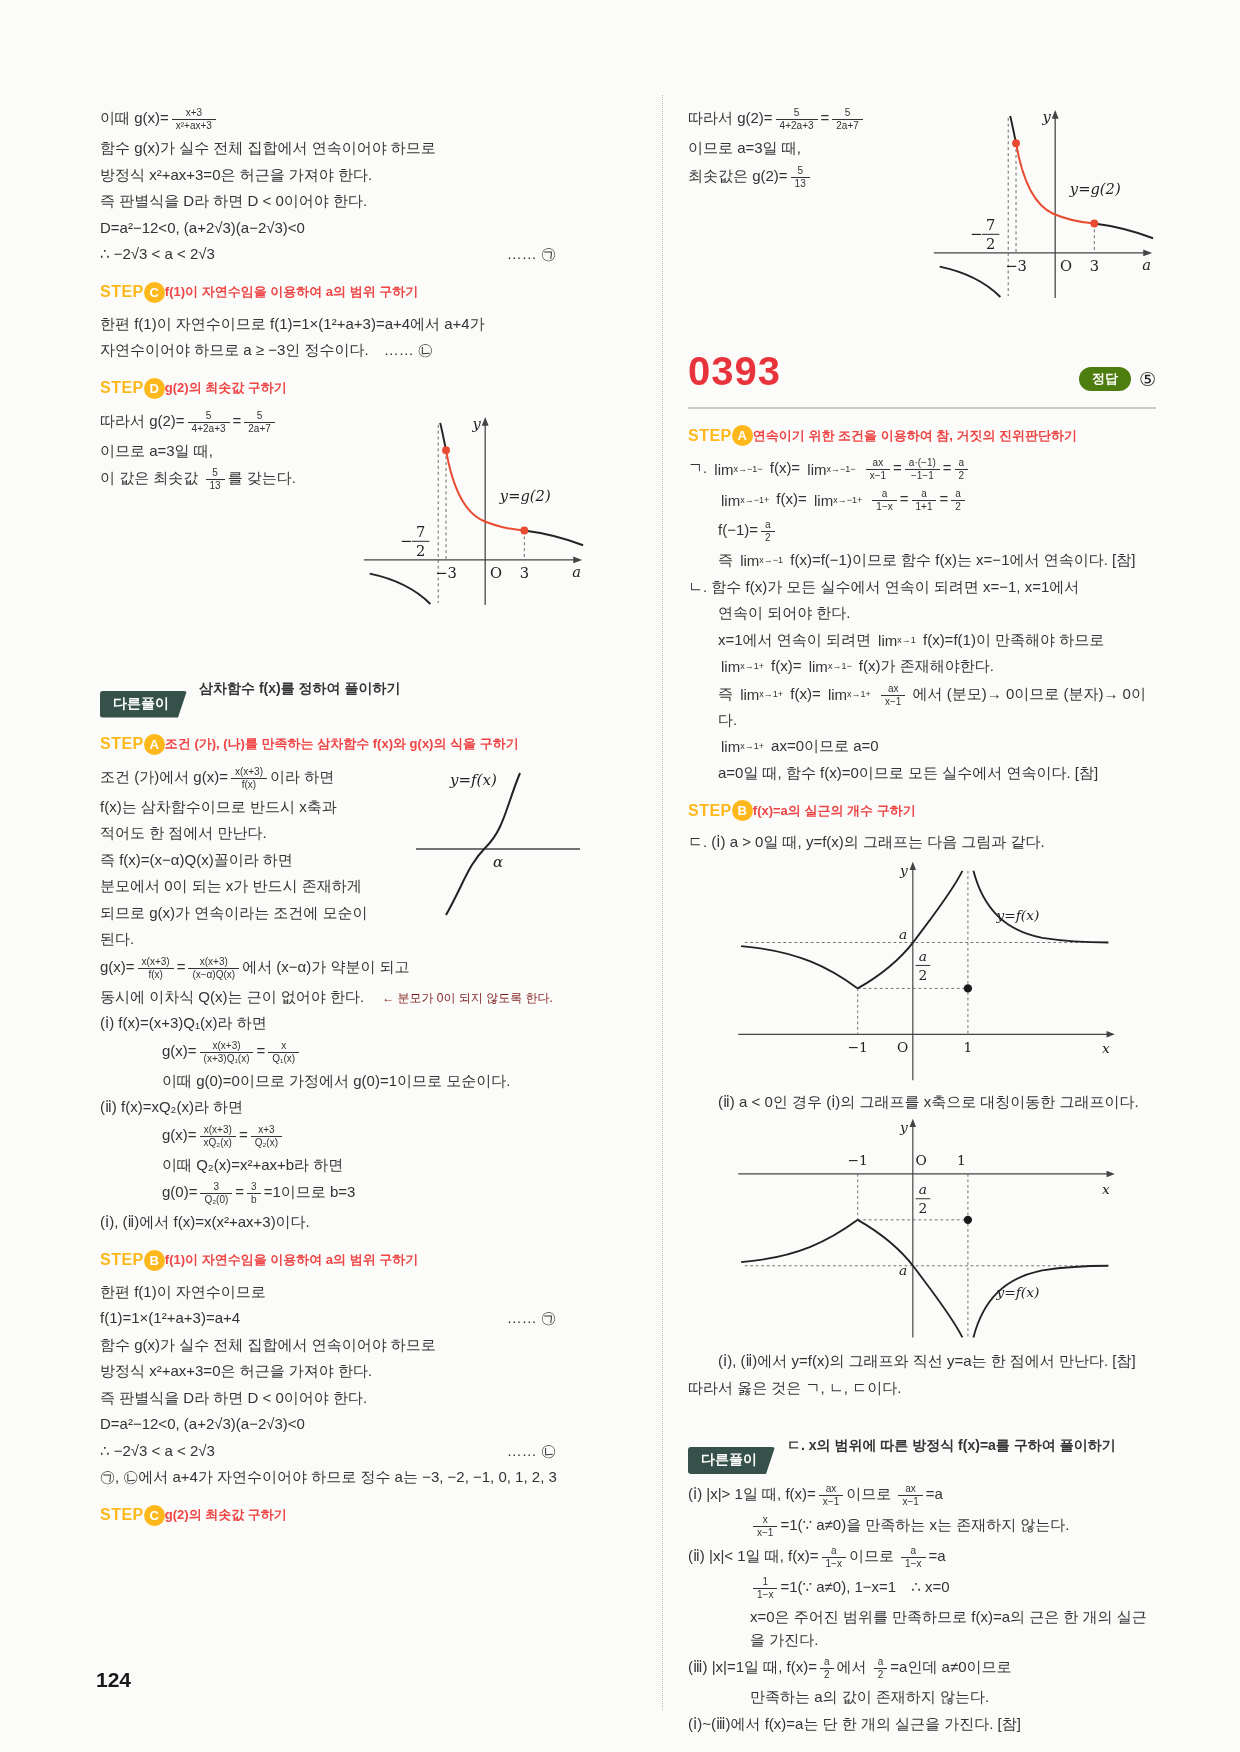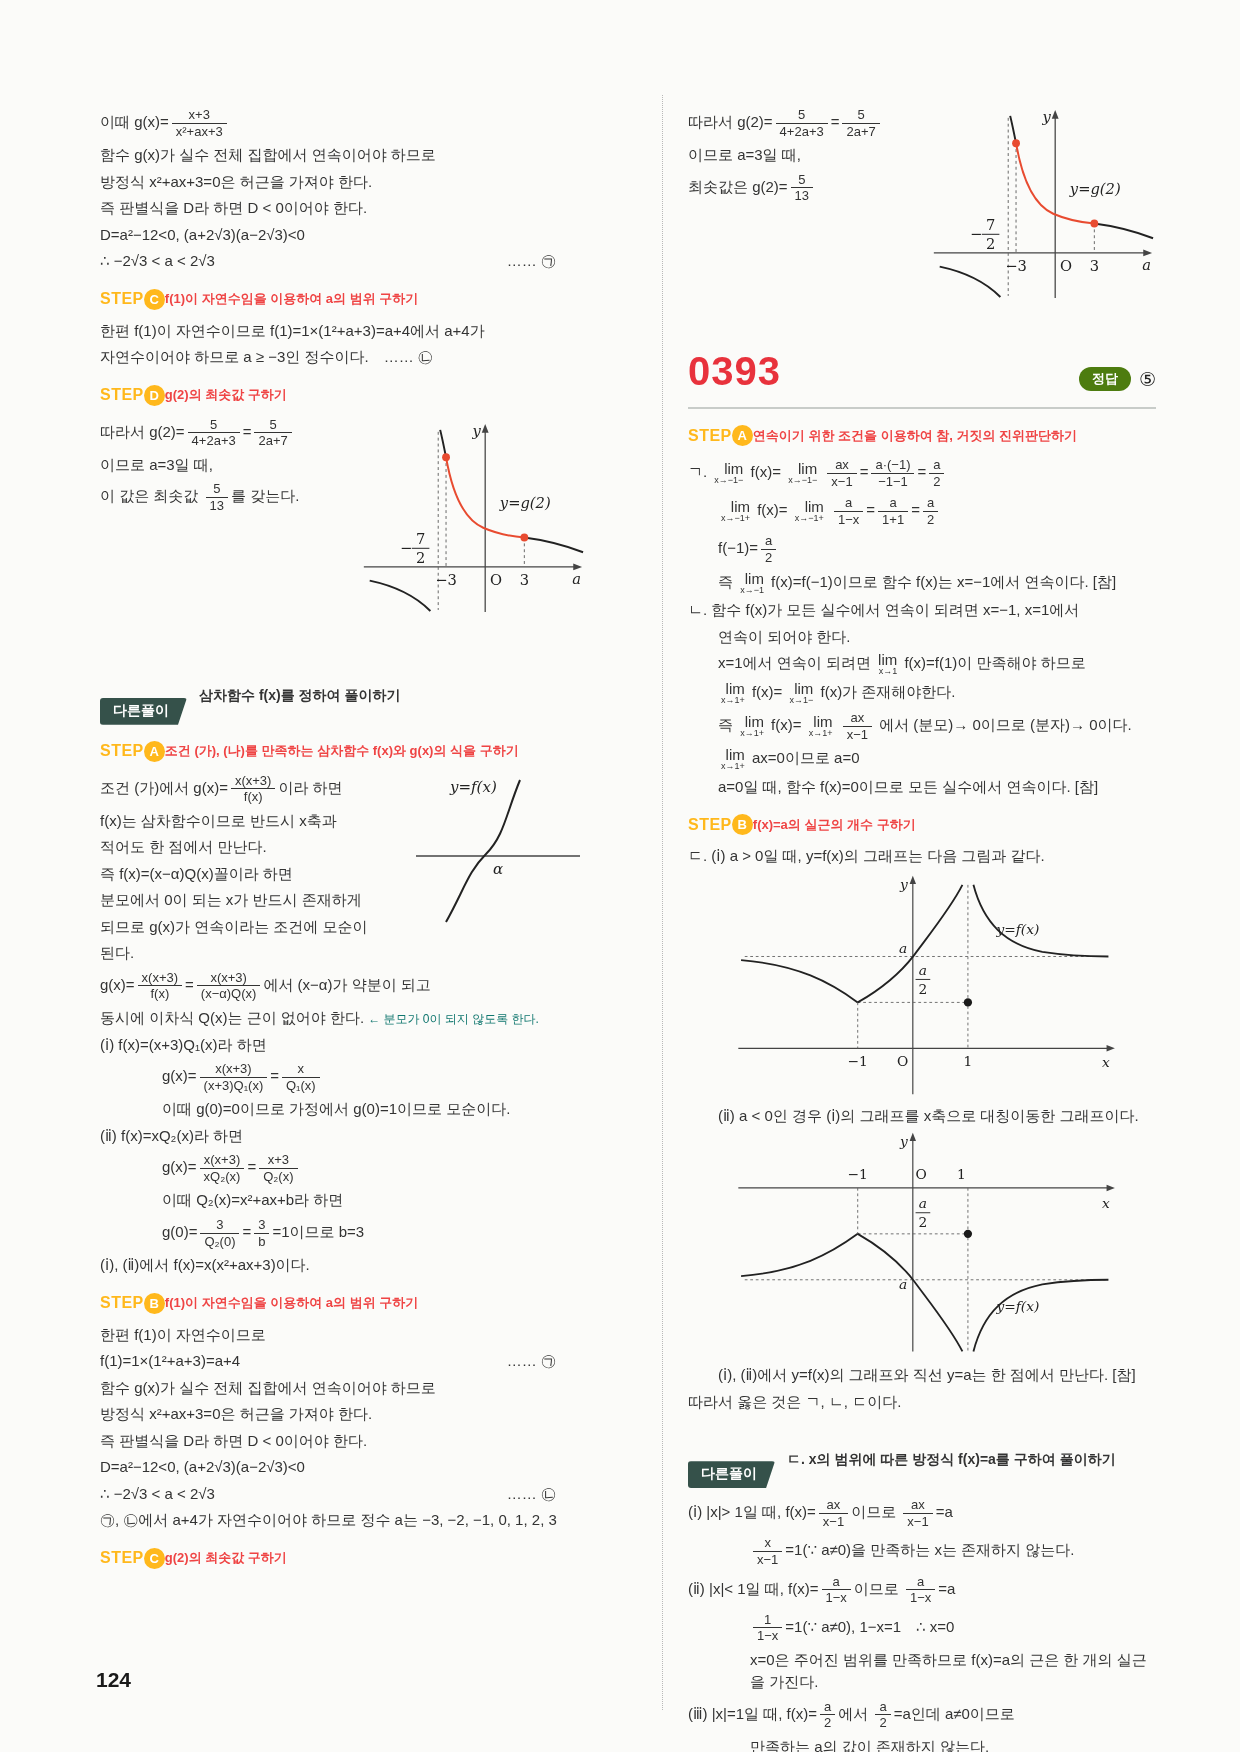--- a/index.html
+++ b/index.html
@@ -11,28 +11,28 @@
   .page{position:absolute;inset:0;}
   .col{position:absolute;top:102px;}
   .col-left{left:100px;width:486px;}
   .col-right{left:688px;width:468px;}
   .divider{position:absolute;left:662px;top:95px;height:1615px;border-left:1px dotted #b8b8b8;}
   .pageno{position:absolute;left:96px;top:1668px;font-size:21px;font-weight:bold;color:#1a1a1a;}
 
   .mline{margin:4px 0;font-size:15px;line-height:1.5;}
   .ind1{padding-left:30px;}
   .ind2{padding-left:62px;}
-  .fr{display:inline-flex;flex-direction:column;vertical-align:middle;text-align:center;margin:1px 3px;font-size:13px;line-height:1.2;}
+  .fr{display:inline-flex;flex-direction:column;vertical-align:middle;text-align:center;margin:1px 3px;font-size:10px;line-height:1.2;}
   .fn{border-bottom:1px solid #333;padding:0 4px;}
   .fd{padding:0 4px;}
-  .lim{display:inline-flex;flex-direction:column;align-items:flex-end;vertical-align:middle;margin:0 3px;line-height:1.02;}
+  .lim{display:inline-flex;flex-direction:row;align-items:center;vertical-align:middle;margin:0 3px;line-height:1.02;}
   .lt{font-size:15px;}
   .lb{font-size:9px;color:#333;}
   .refmark{float:right;margin-right:30px;color:#333;}
-  .rednote{color:#0f766e;font-size:12px;margin-left:4px;}
+  .rednote{color:#7f1d1d;font-size:12px;margin-left:18px;}
 
   .step{display:flex;align-items:center;margin:16px 0 10px;}
   .stepword{color:#ffb81c;font-weight:800;font-size:16px;letter-spacing:.5px;}
   .stepcircle{width:21px;height:21px;border-radius:50%;background:#ffb81c;color:#fff;font-weight:800;font-size:13px;display:inline-flex;align-items:center;justify-content:center;flex:0 0 auto;}
   .steptitle{font-weight:700;color:#ef4444;font-size:13px;}
 
   .altrow{display:flex;align-items:center;gap:12px;margin:18px 0 8px;}
   .altbadge{background:#35514a;color:#fff;font-weight:700;font-size:14px;padding:4px 18px 5px 13px;border-radius:3px;clip-path:polygon(0 0,100% 0,calc(100% - 9px) 100%,0 100%);flex:0 0 auto;margin-top:30px;}
   .alttitle{font-weight:600;font-size:14px;color:#333;}
 

